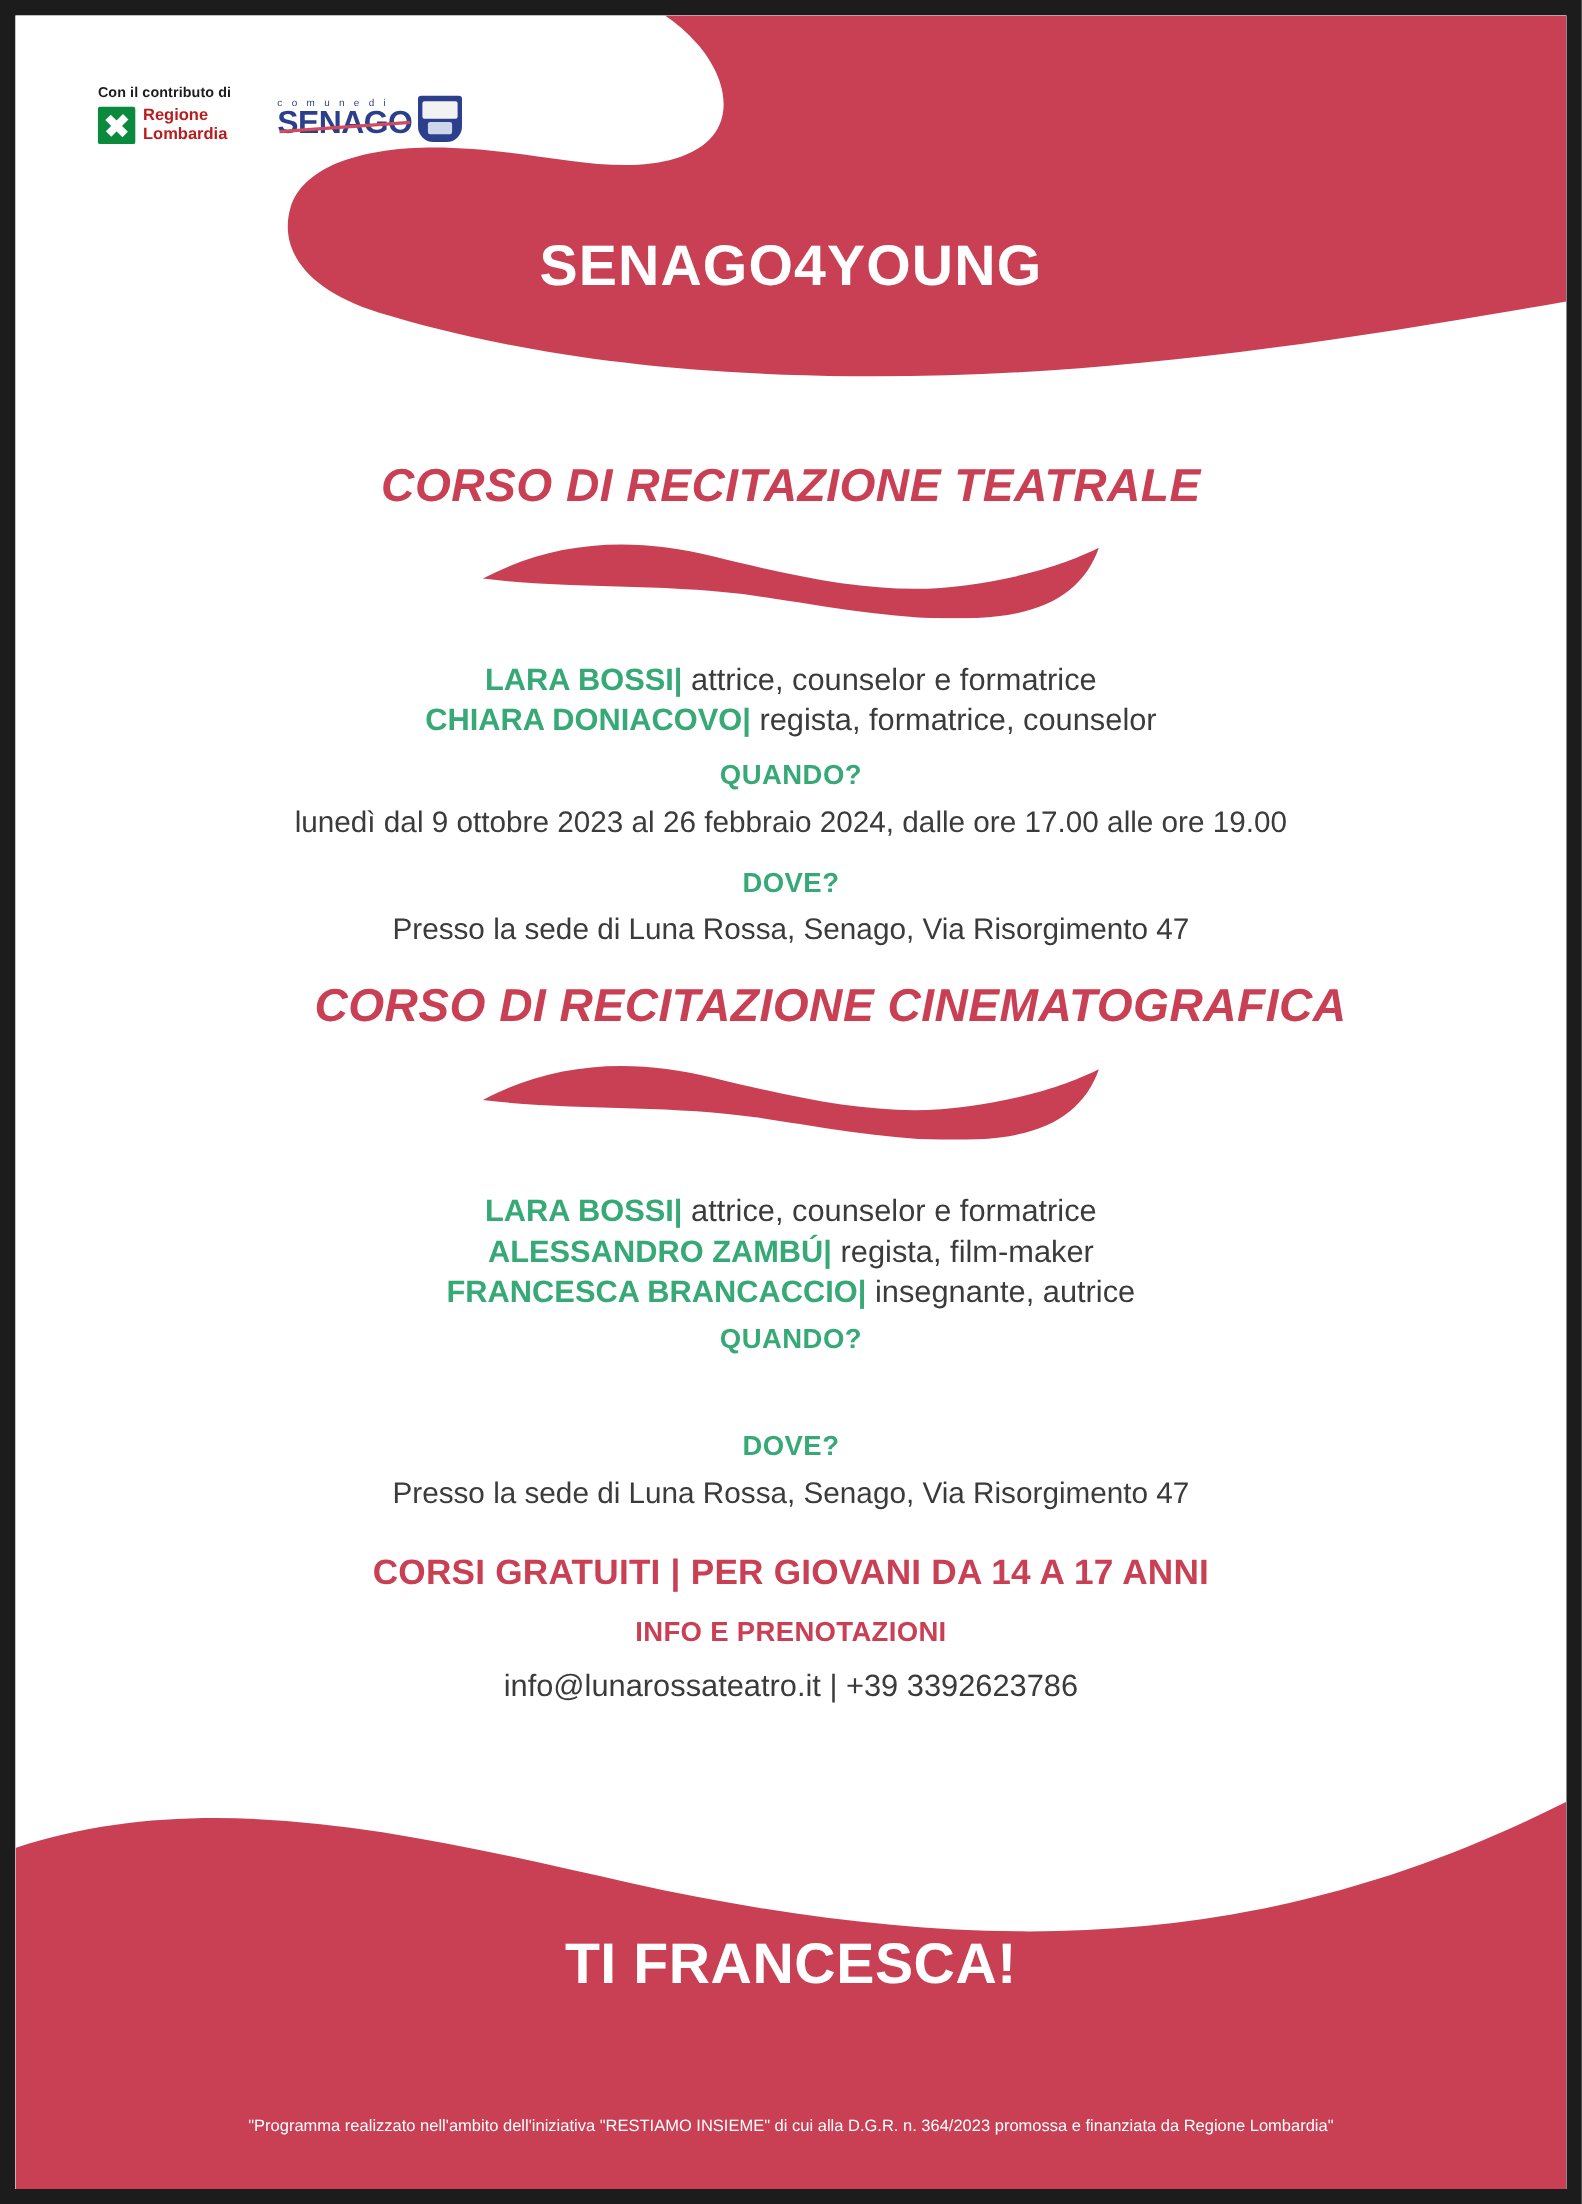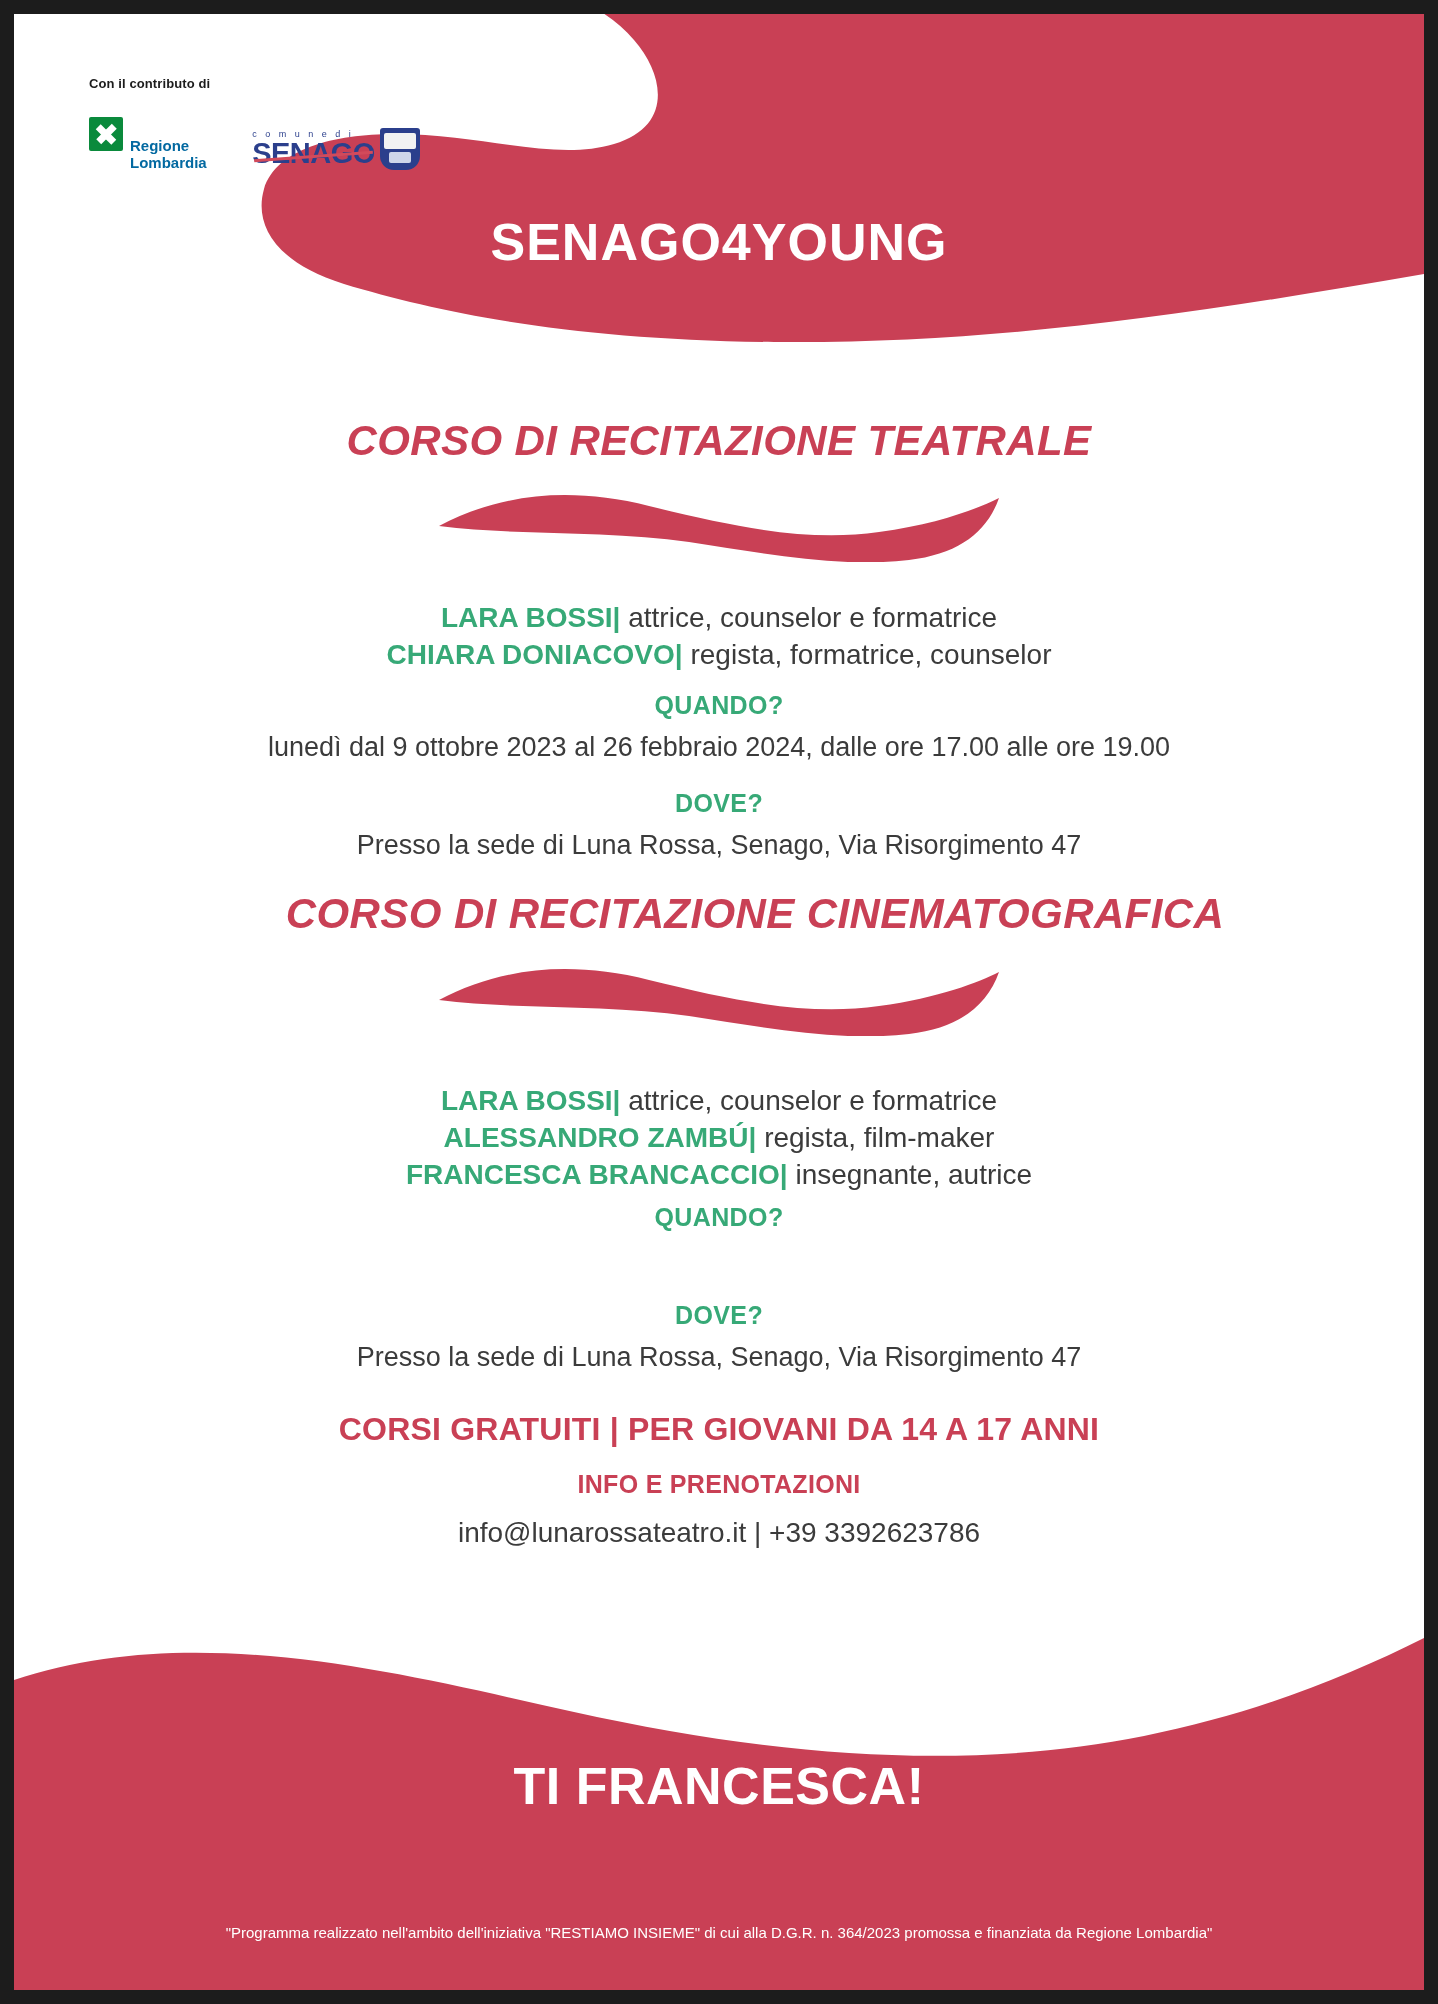--- a/index.html
+++ b/index.html
@@ -100,22 +100,21 @@
   }
   .regione-mark:after {
     width: 22px; height: 7px;
     left: 6px; top: 13.5px;
     transform: rotate(45deg);
   }
   .regione-text {
     font-size: 15px;
     font-weight: bold;
     line-height: 1.12;
-    color: #0369a1;
-    margin-top: 41px;
+    color: #b91c1c;
   }
   .senago-logo {
     display: flex;
     align-items: flex-end;
     gap: 5px;
     padding-bottom: 2px;
   }
   .senago-words {
     display: flex;
     flex-direction: column;

